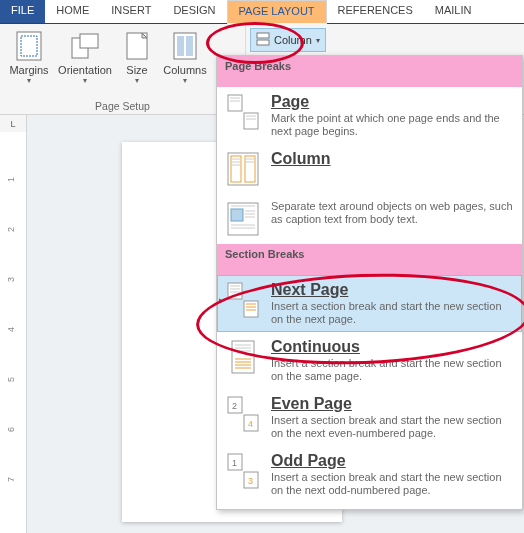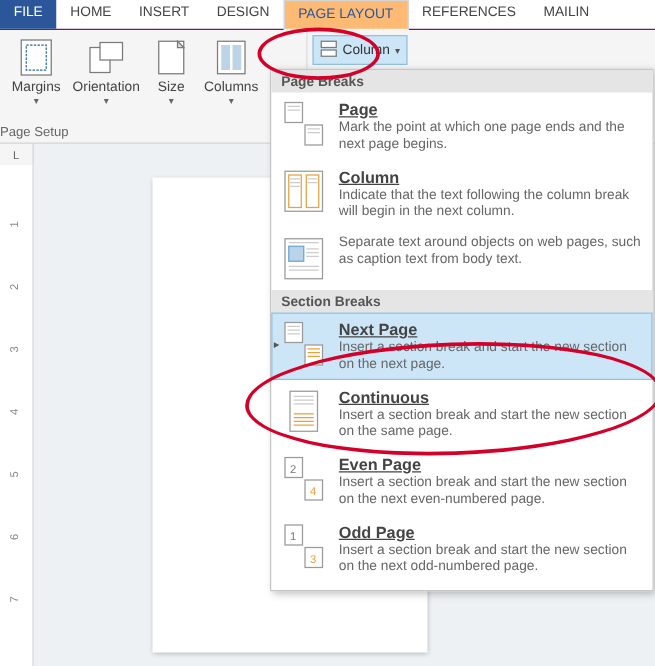--- a/index.html
+++ b/index.html
@@ -83,21 +83,21 @@
     font-size: 8px;
     display: block;
     color: #666;
     margin-top: -2px;
   }
   .group-title {
     position: absolute;
     bottom: 2px;
     left: 0;
     right: 0;
-    text-align: left;
+    text-align: center;
     font-size: 10.5px;
     color: #666;
   }
   .breaks-btn {
     margin: 4px 0 0 4px;
     display: inline-flex;
     align-items: center;
     gap: 4px;
     padding: 2px 5px;
     background: #cde6f7;
@@ -174,22 +174,22 @@
     background: #fff;
     border: 1px solid #c6c6c6;
     box-shadow: 2px 2px 6px rgba(0,0,0,0.25);
     z-index: 10;
     padding-bottom: 6px;
   }
   .menu-sect-title {
     font-size: 11px;
     font-weight: bold;
     color: #555;
-    padding: 4px 8px 2px 8px;
-    background: #e5e5e5;
+    padding: 4px 8px 15px 8px;
+    background: #f9a8d4;
   }
   .menu-item {
     display: flex;
     padding: 6px 8px 6px 8px;
     gap: 10px;
     cursor: pointer;
   }
   .menu-item.hover {
     background: #cde6f7;
     border: 1px solid #92c0e0;
@@ -197,21 +197,21 @@
   }
   .menu-item .icn {
     width: 36px;
     height: 38px;
     flex-shrink: 0;
     display: flex;
     align-items: center;
     justify-content: center;
   }
   .menu-item .txt .ttl {
-    font-size: 13px;
+    font-size: 16px;
     font-weight: bold;
     color: #444;
     text-decoration: underline;
     margin-bottom: 1px;
   }
   .menu-item .txt .desc {
     font-size: 11px;
     color: #666;
     line-height: 13px;
   }
@@ -372,21 +372,20 @@
             <line x1="6" y1="8" x2="14" y2="8"></line>
             <line x1="6" y1="11" x2="14" y2="11"></line>
             <line x1="6" y1="14" x2="14" y2="14"></line>
             <line x1="20" y1="8" x2="28" y2="8"></line>
             <line x1="20" y1="11" x2="28" y2="11"></line>
           </g>
         </svg>
     </div>
     <div class="txt">
       <div class="ttl">Column</div>
-      <div class="desc">Indicate that the text following the column break will begin in the next column.</div>
     </div>
   </div>
 
   <div class="menu-item">
     <div class="icn">
       <svg width="34" height="36">
           <rect x="2" y="2" width="30" height="32" fill="#fff" stroke="#999"></rect>
           <rect x="5" y="8" width="12" height="12" fill="#b7d4ea" stroke="#6fa5cc"></rect>
           <g stroke="#ccc">
             <line x1="5" y1="5" x2="29" y2="5"></line>

